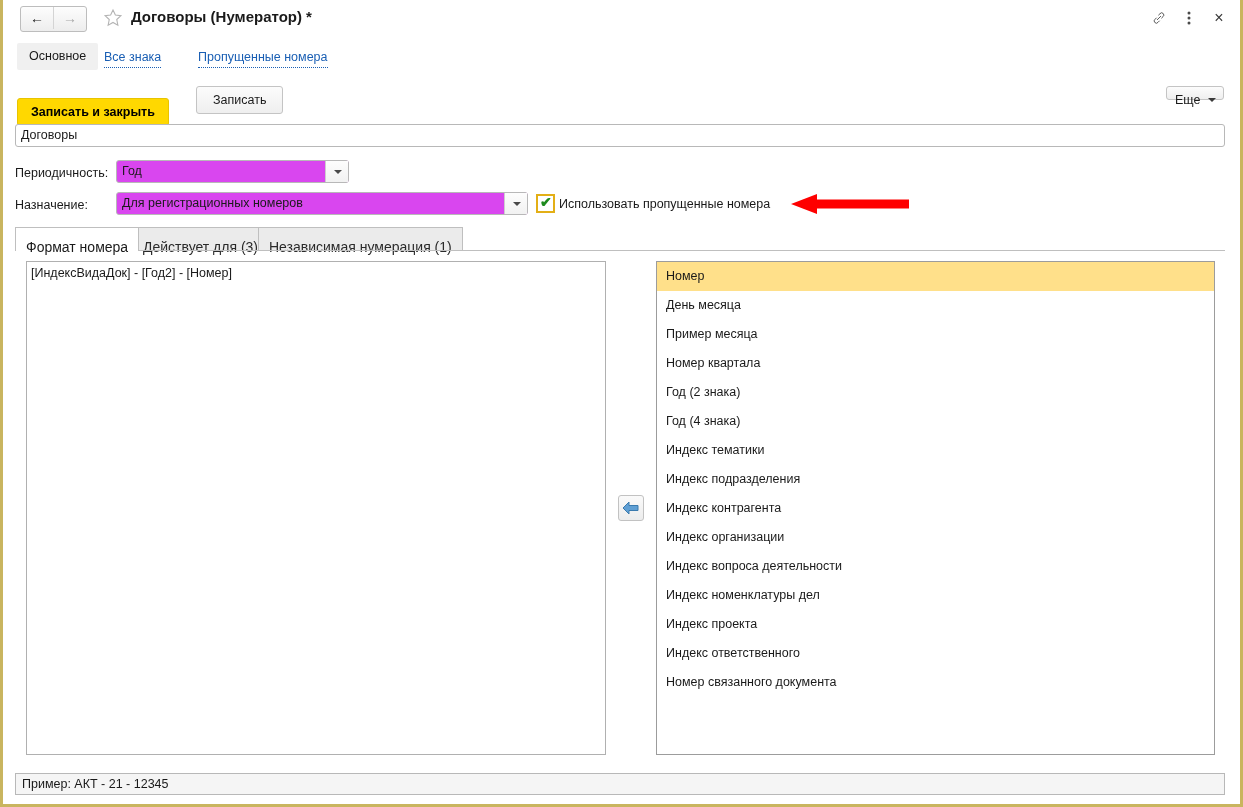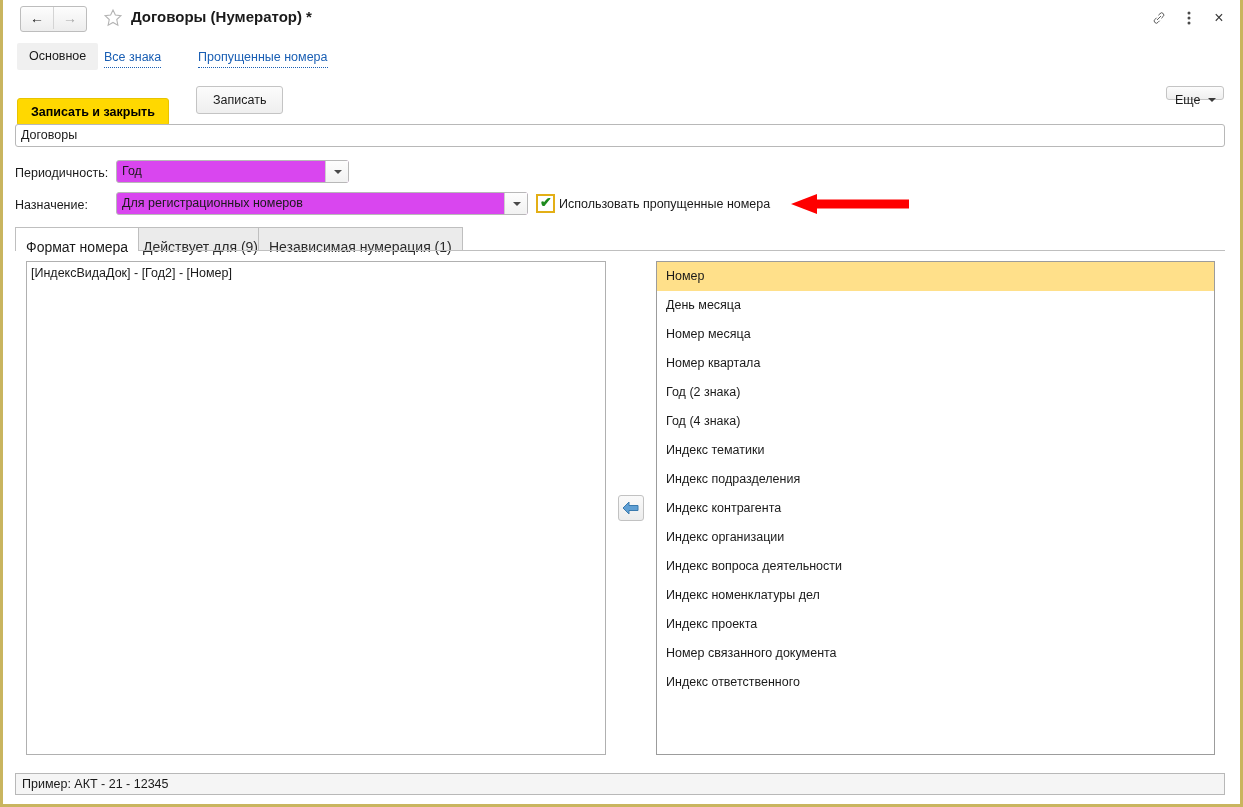--- a/index.html
+++ b/index.html
@@ -448,48 +448,48 @@
   <div id="chk-label">Использовать пропущенные номера</div>
 
   <div id="annotation-arrow">
     <svg width="118" height="22" viewBox="0 0 118 22">
       <polygon points="0,11 26,1 26,6.5 118,6.5 118,15.5 26,15.5 26,21" fill="#fe0000"></polygon>
     </svg>
   </div>
 
   <div id="innertabs">
     <div class="itab active" style="left:0px;">Формат номера</div>
-    <div class="itab inactive" style="left:117px;">Действует для (9)</div>
+    <div class="itab inactive" style="left:117px;">Действует для (3)</div>
     <div class="itab inactive" style="left:243px;">Независимая нумерация (1)</div>
   </div>
   <div id="itab-underline"></div>
 
   <div id="format-editor">
     <div id="format-text">[ИндексВидаДок] - [Год2] - [Номер]</div>
   </div>
 
   <div id="btn-transfer">
     <svg width="24" height="24" viewBox="0 0 24 24">
       <polygon points="4,12 10,6 10,9.5 19,9.5 19,14.5 10,14.5 10,18" fill="#5f9fd4" stroke="#3a7aae" stroke-width="1"></polygon>
     </svg>
   </div>
 
   <div id="tokens-panel">
       <div class="token-row selected">Номер</div>
       <div class="token-row">День месяца</div>
-      <div class="token-row">Номер месяца</div>
+      <div class="token-row">Пример месяца</div>
       <div class="token-row">Номер квартала</div>
       <div class="token-row">Год (2 знака)</div>
       <div class="token-row">Год (4 знака)</div>
       <div class="token-row">Индекс тематики</div>
       <div class="token-row">Индекс подразделения</div>
       <div class="token-row">Индекс контрагента</div>
       <div class="token-row">Индекс организации</div>
       <div class="token-row">Индекс вопроса деятельности</div>
       <div class="token-row">Индекс номенклатуры дел</div>
       <div class="token-row">Индекс проекта</div>
+      <div class="token-row">Индекс ответственного</div>
       <div class="token-row">Номер связанного документа</div>
-      <div class="token-row">Индекс ответственного</div>
     </div>
 
   <div id="statusbar">Пример: АКТ - 21 - 12345</div>
 
 </div>
 
 </body></html>

